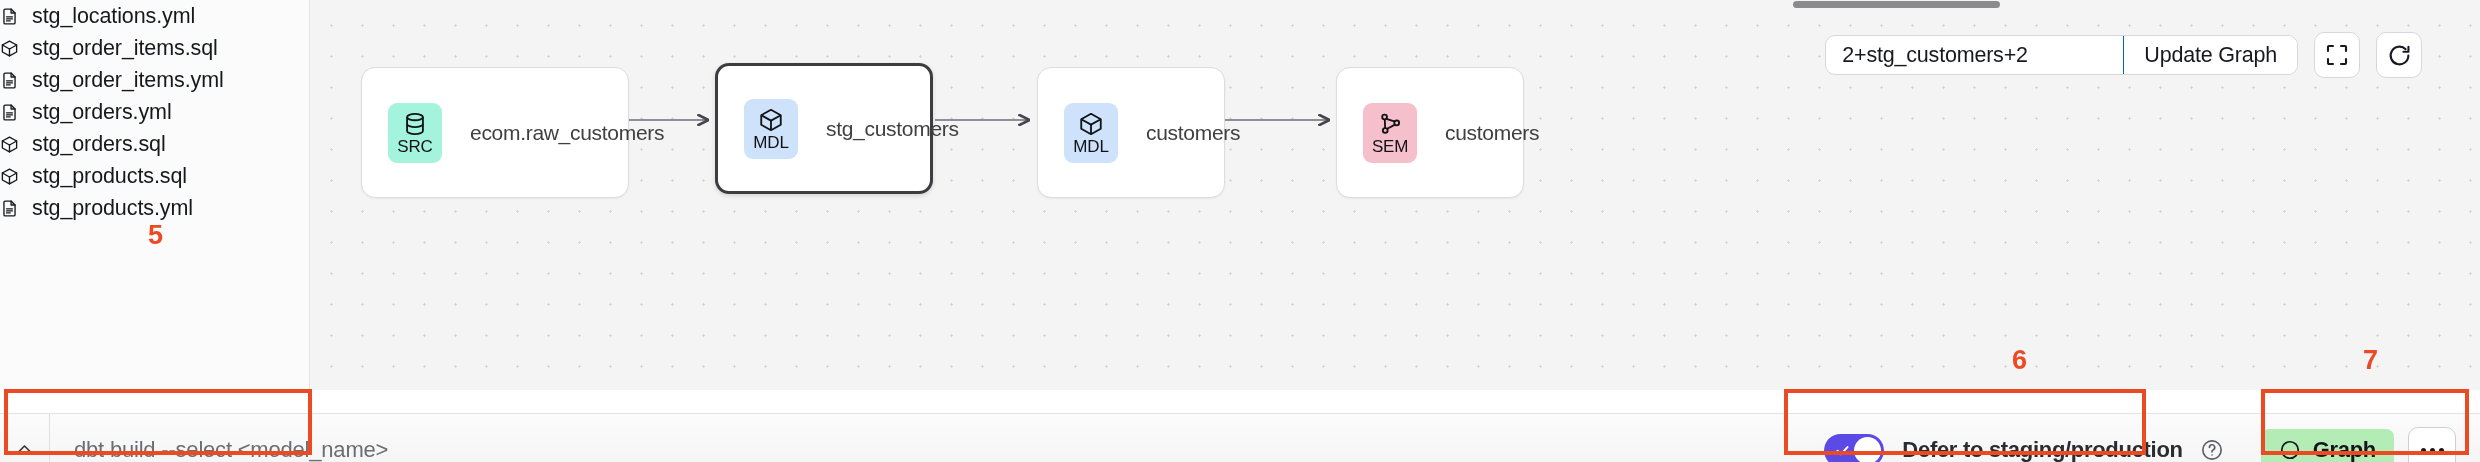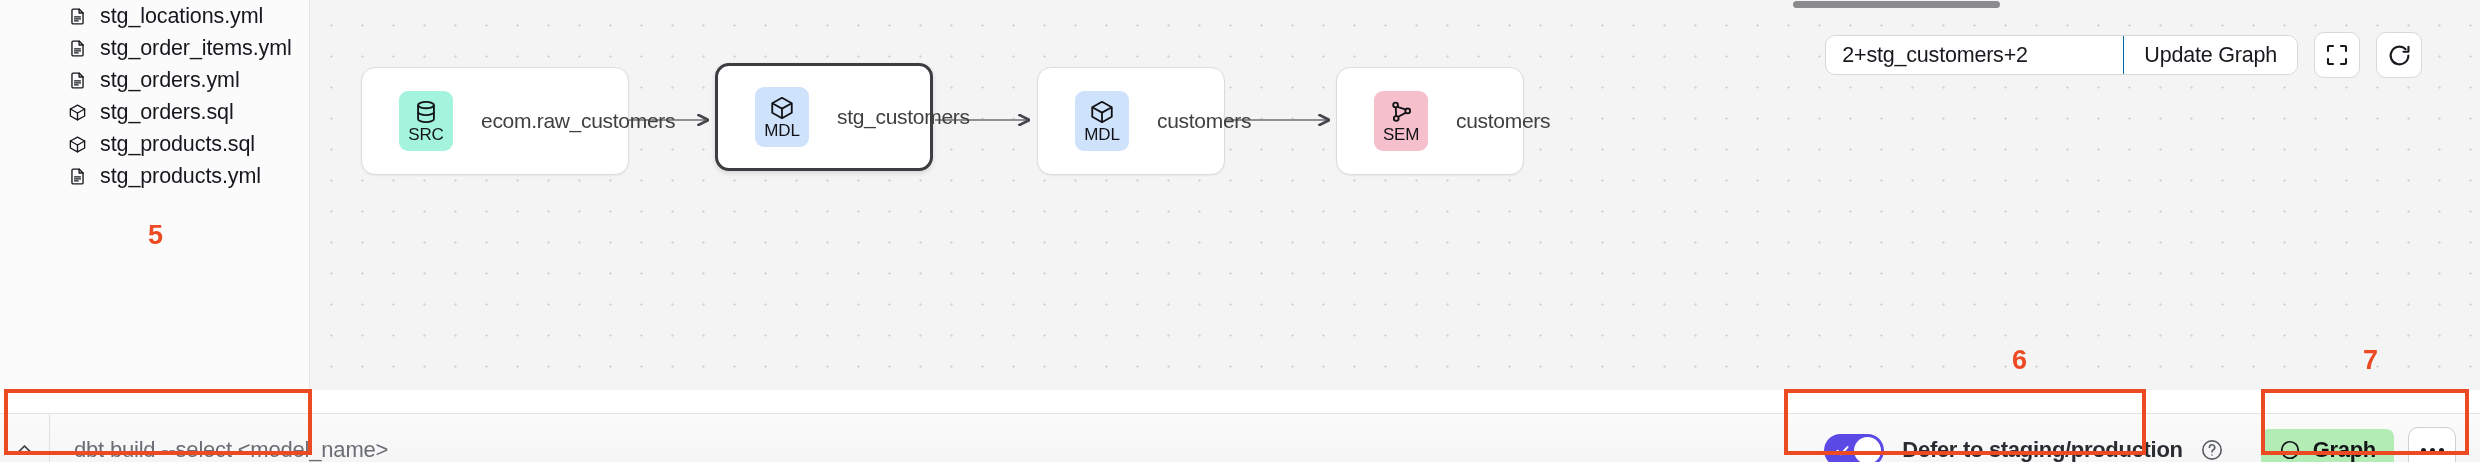--- a/index.html
+++ b/index.html
@@ -14,21 +14,21 @@
   
   #sidebar {
     position: absolute; left: 0; top: 0;
     width: 310px; height: 390px;
     background: #fbfbfb;
     border-right: 1px solid #e6e6e6;
     overflow: hidden;
   }
   .file-row {
     display: flex; align-items: center;
-    height: 32px; padding-left: 68px; gap: 13px;
+    height: 32px; gap: 13px;
   }
   .file-icon { width: 19px; height: 19px; flex: 0 0 19px; display: block; }
   .file-label {
     font-size: 21.5px; color: #16181d; letter-spacing: -0.1px;
     white-space: nowrap;
   }
 
   
   #canvas {
     position: absolute; left: 310px; top: 0;
@@ -72,26 +72,26 @@
     width: 46px; height: 46px; border-radius: 10px;
     background: #ffffff; border: 1px solid #d8d8dc;
     display: flex; align-items: center; justify-content: center;
     cursor: pointer;
   }
 
   
   #lineage { position: absolute; left: 0; top: 0; width: 2170px; height: 390px; }
   .node {
     position: absolute;
-    height: 108px;
+    height: 131px;
     background: #ffffff;
     border: 1px solid #dcdce0;
     border-radius: 14px;
     display: flex; align-items: center;
-    padding-left: 37px; gap: 28px;
+    padding-left: 26px; gap: 28px;
     box-shadow: 0 1px 2px rgba(0,0,0,0.05);
   }
   .node.selected {
     border: 3px solid #3c3c41;
     box-shadow: 0 2px 5px rgba(0,0,0,0.13);
   }
   .node-badge {
     width: 54px; height: 60px; border-radius: 9px;
     display: flex; flex-direction: column;
     align-items: center; justify-content: center; gap: 1px;
@@ -176,20 +176,28 @@
     <div id="file-list">
         <div class="file-row">
           <svg class="file-icon" viewBox="0 0 24 24" fill="none" stroke="#16181d" stroke-width="1.7" stroke-linecap="round" stroke-linejoin="round">
             <path d="M14 2.6H6.5A1.5 1.5 0 0 0 5 4.1v15.8a1.5 1.5 0 0 0 1.5 1.5h11a1.5 1.5 0 0 0 1.5-1.5V7.6z"></path>
             <path d="M14 2.6v5h5"></path>
             <path d="M8.3 12.4h7.4"></path>
             <path d="M8.3 15h7.4"></path>
             <path d="M8.3 17.6h4.6"></path>
           </svg>
           <span class="file-label">stg_locations.yml</span>
+        </div>
+        <div class="file-row">
+          <svg class="file-icon" viewBox="0 0 24 24" fill="none" stroke="#16181d" stroke-width="1.7" stroke-linecap="round" stroke-linejoin="round">
+            <path d="M12 2.6 21 7.6v8.8L12 21.4 3 16.4V7.6z"></path>
+            <path d="M3 7.6l9 5 9-5"></path>
+            <path d="M12 12.6v8.8"></path>
+          </svg>
+          <span class="file-label">stg_order_items.sql</span>
         </div>
         <div class="file-row">
           <svg class="file-icon" viewBox="0 0 24 24" fill="none" stroke="#16181d" stroke-width="1.7" stroke-linecap="round" stroke-linejoin="round">
             <path d="M14 2.6H6.5A1.5 1.5 0 0 0 5 4.1v15.8a1.5 1.5 0 0 0 1.5 1.5h11a1.5 1.5 0 0 0 1.5-1.5V7.6z"></path>
             <path d="M14 2.6v5h5"></path>
             <path d="M8.3 12.4h7.4"></path>
             <path d="M8.3 15h7.4"></path>
             <path d="M8.3 17.6h4.6"></path>
           </svg>
           <span class="file-label">stg_order_items.yml</span>

